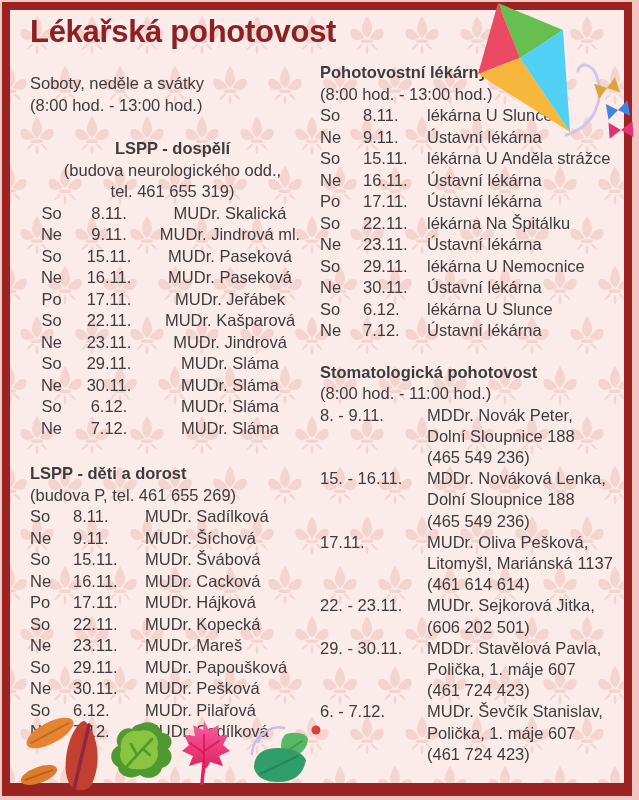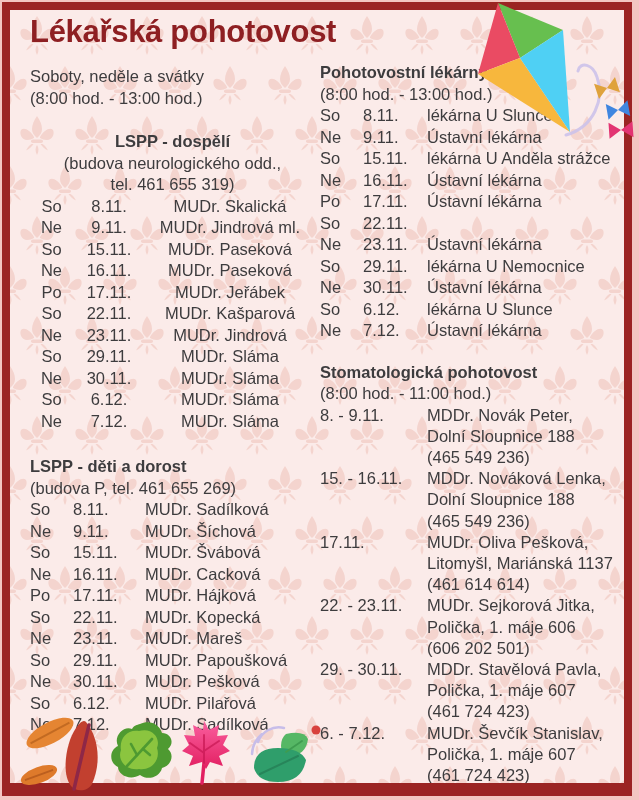--- a/index.html
+++ b/index.html
@@ -16,21 +16,21 @@
   .frame{
     position:absolute;left:2px;top:2px;width:630px;height:794px;
     box-sizing:border-box;border:8px solid #9b2423;border-bottom-width:13px;
     z-index:3;pointer-events:none;background:transparent;
   }
   .page-title{
     position:absolute;left:30px;top:14px;z-index:2;margin:0;
     font-size:31px;font-weight:700;letter-spacing:-0.3px;color:#8e1f22;
   }
   .col{position:absolute;z-index:2;font-size:16.5px;line-height:21.5px;}
-  .col-left{left:30px;top:66px;width:285px;}
+  .col-left{left:30px;top:73px;width:285px;}
   .col-right{left:320px;top:62px;width:300px;}
   .col p{margin:0;}
   .col h2{margin:0;font-size:16.5px;font-weight:700;line-height:21.5px;}
   .intro{margin-bottom:22px !important;}
   .sect-adults{margin-top:0;text-align:center;}
   .sect-children{margin-top:24px;}
   .sect-dental{margin-top:20px;}
   .sched .row{display:grid;grid-template-columns:43px 72px 1fr;}
   .col-right .sched .row{grid-template-columns:43px 64px 1fr;}
   .dental-list{line-height:21.2px;}
@@ -230,20 +230,21 @@
           <span>Ústavní lékárna</span>
         </div>
           <div class="row">
           <span>Po</span>
           <span>17.11.</span>
           <span>Ústavní lékárna</span>
         </div>
           <div class="row">
           <span>So</span>
           <span>22.11.</span>
+          <span>lékárna Na Špitálku</span>
         </div>
           <div class="row">
           <span>Ne</span>
           <span>23.11.</span>
           <span>Ústavní lékárna</span>
         </div>
           <div class="row">
           <span>So</span>
           <span>29.11.</span>
           <span>lékárna U Nemocnice</span>
@@ -292,21 +293,20 @@
           <span class="dlines">
             <span>MUDr. Oliva Pešková,</span>
             <span>Litomyšl, Mariánská 1137</span>
             <span>(461 614 614)</span>
           </span>
         </div>
           <div class="dentry">
           <span>22. - 23.11.</span>
           <span class="dlines">
             <span>MUDr. Sejkorová Jitka,</span>
-            <span>Polička, 1. máje 606</span>
             <span>(606 202 501)</span>
           </span>
         </div>
           <div class="dentry">
           <span>29. - 30.11.</span>
           <span class="dlines">
             <span>MDDr. Stavělová Pavla,</span>
             <span>Polička, 1. máje 607</span>
             <span>(461 724 423)</span>
           </span>

